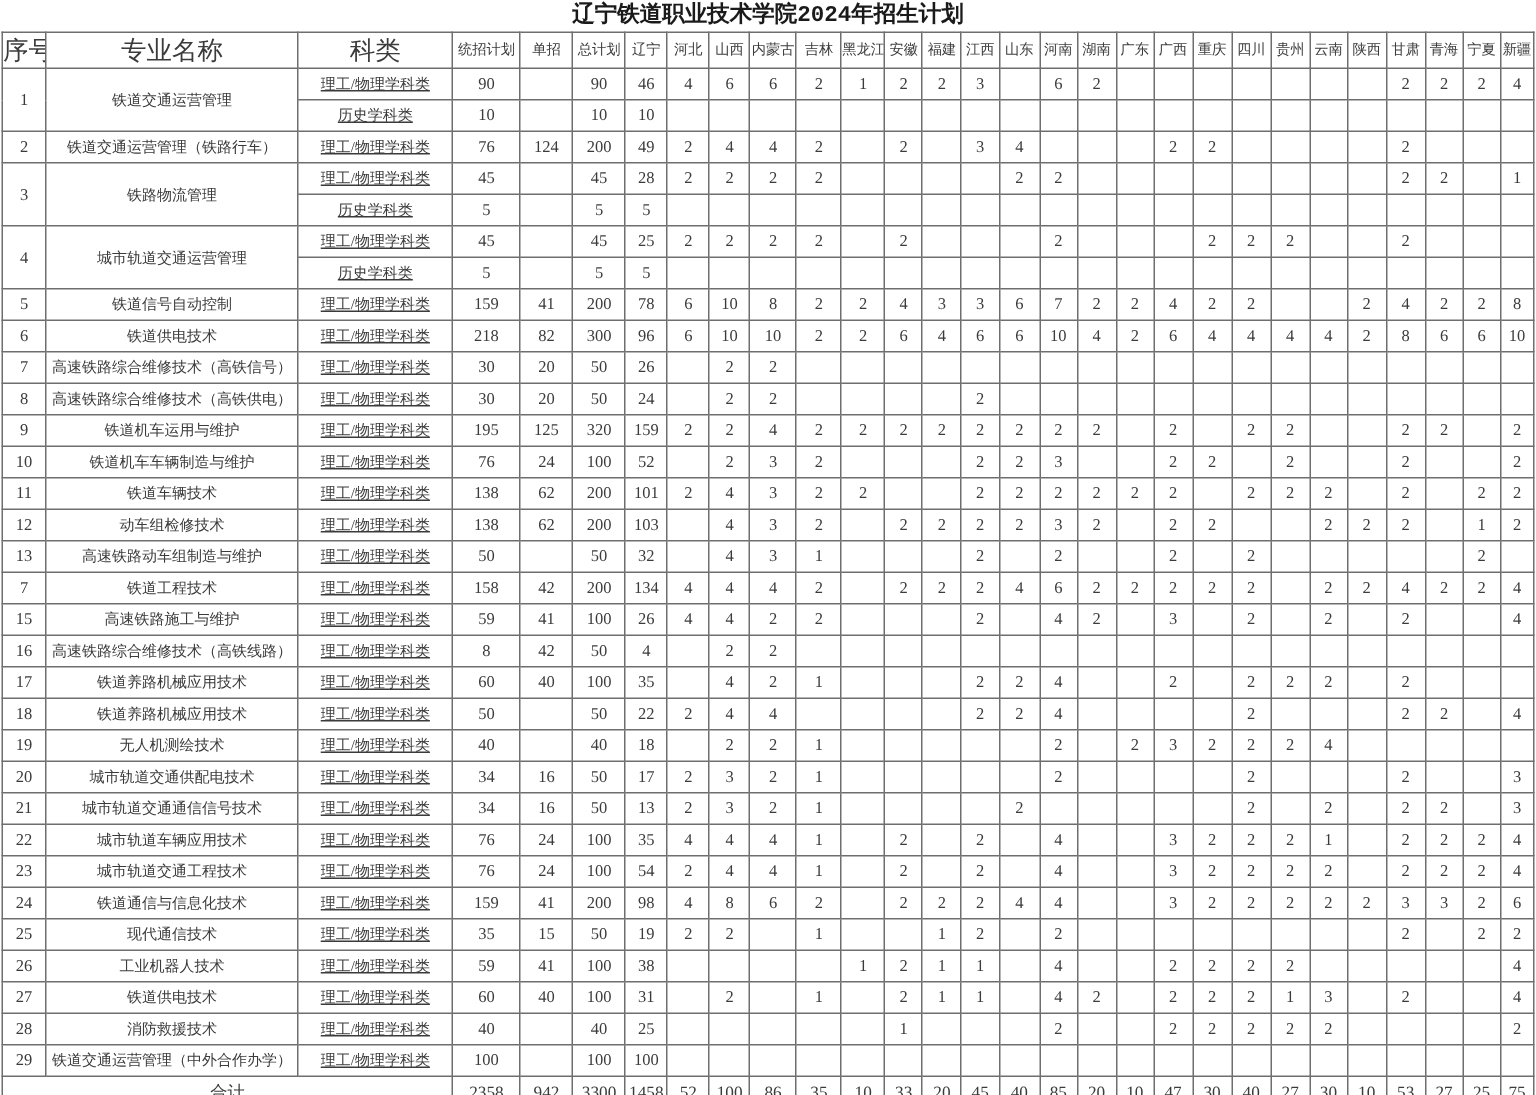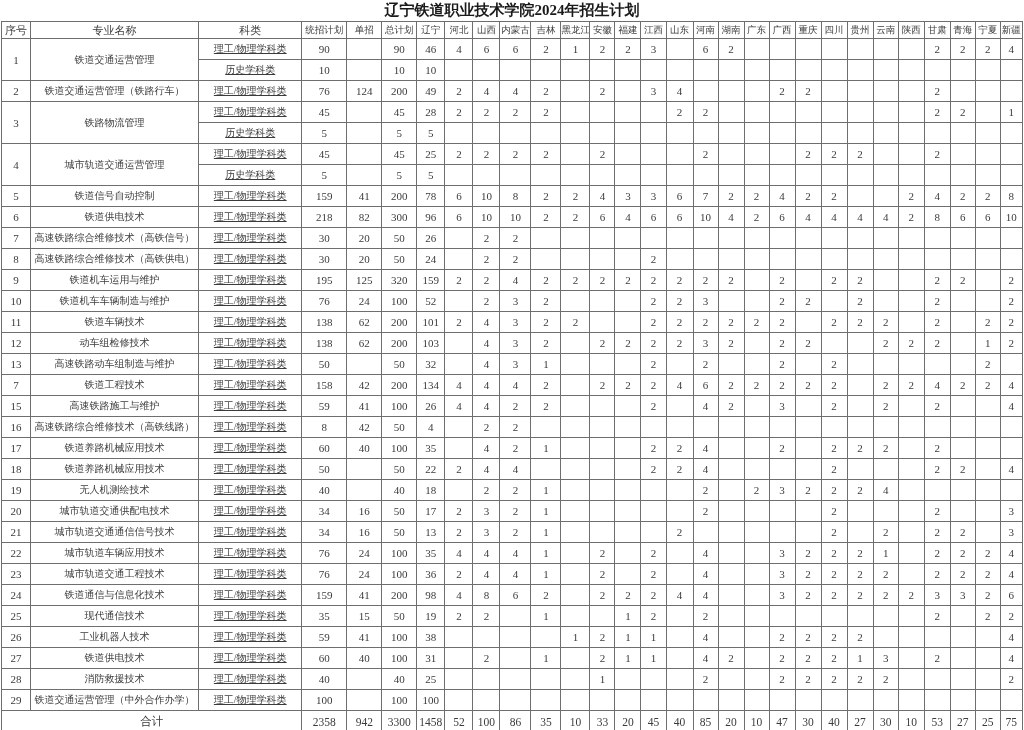--- a/index.html
+++ b/index.html
@@ -1,21 +1,21 @@
 <!DOCTYPE html>
 <html><head>
 <meta charset="utf-8">
 <style>
   html,body{margin:0;padding:0;background:#fff;}
   body{width:1024px;height:730px;overflow:hidden;font-family:"Liberation Serif","DejaVu Serif",serif;}
-  .page-title{height:21px;line-height:21px;text-align:center;font-weight:bold;font-size:15px;color:#1a1a1a;}
+  .page-title{height:21px;line-height:21px;text-align:center;font-weight:bold;font-size:15px;color:#1a1a1a;font-family:Liberation Mono, monospace;}
   table{border-collapse:collapse;table-layout:fixed;width:1022px;margin:0 1px;}
   th,td{border:1px solid #6e6e6e;text-align:center;vertical-align:middle;padding:0;overflow:hidden;white-space:nowrap;color:#3b3b3b;}
   thead th{font-weight:normal;font-size:9.5px;height:16px;}
-  thead th.wide{font-size:11px;}
+  thead th.wide{font-size:17px;}
   tbody td{font-size:11px;height:20px;}
   td.major{font-size:10px;}
   td.kelei{font-size:10px;text-decoration:underline;}
   tr.total-row td{height:21px;font-size:11.5px;}
 </style>
 </head>
 <body>
 
 <div class="page-title">辽宁铁道职业技术学院2024年招生计划</div>
 
@@ -854,21 +854,21 @@
         <td>2</td>
         <td>4</td>
       </tr>
       <tr>
         <td rowspan="1">23</td>
         <td rowspan="1" class="major">城市轨道交通工程技术</td>
         <td class="kelei">理工/物理学科类</td>
         <td>76</td>
         <td>24</td>
         <td>100</td>
-        <td>36</td>
+        <td>54</td>
         <td>2</td>
         <td>4</td>
         <td>4</td>
         <td>1</td>
         <td></td>
         <td>2</td>
         <td></td>
         <td>2</td>
         <td></td>
         <td>4</td>

